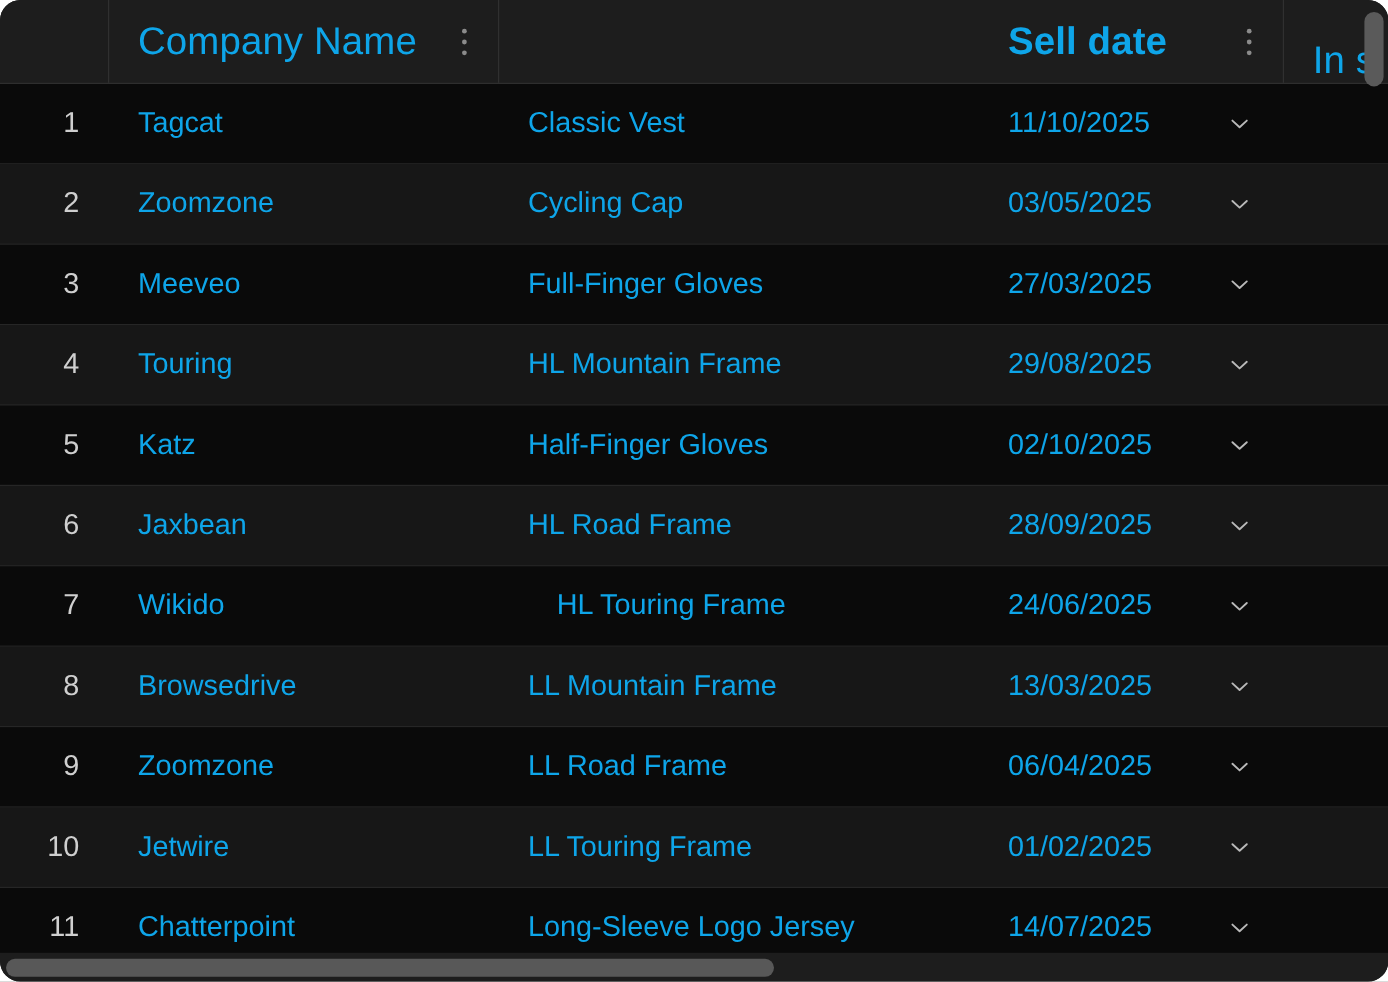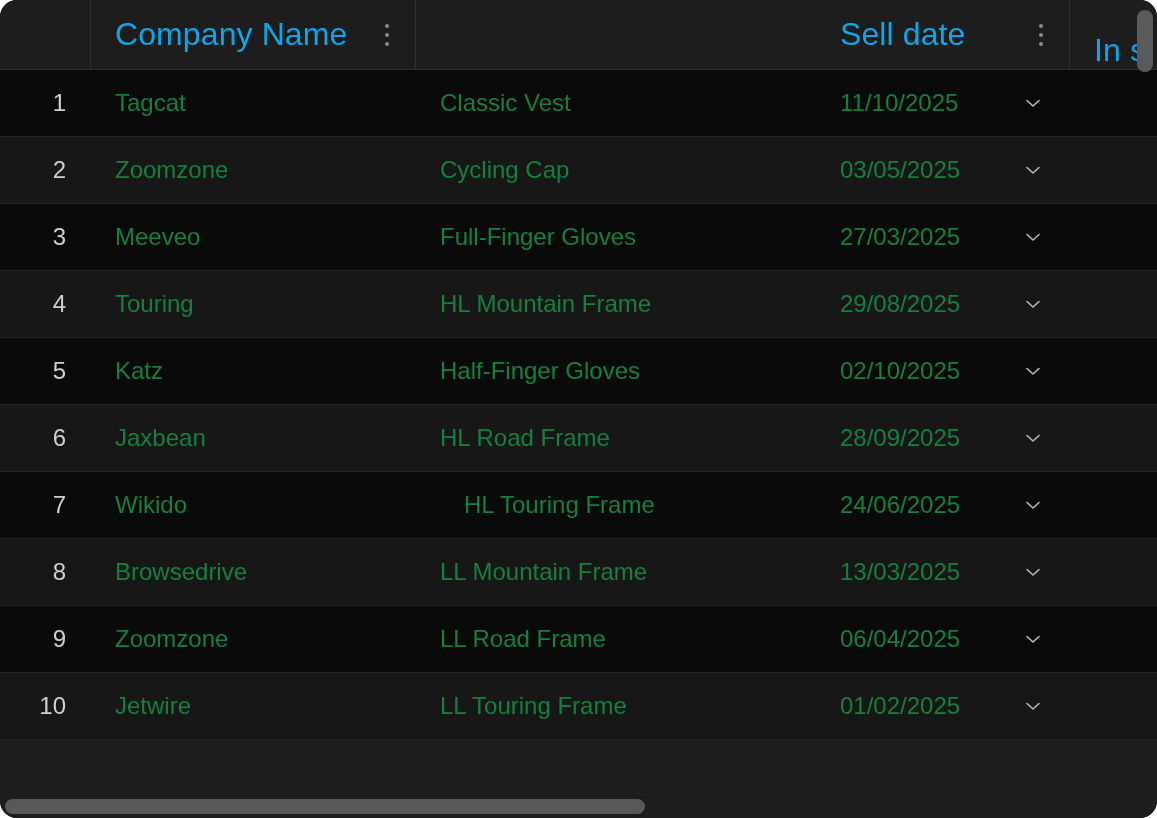--- a/index.html
+++ b/index.html
@@ -94,21 +94,21 @@
   .row.odd  { background: #0a0a0a; }
   .row.even { background: #171717; }
 
   .cell {
     position: absolute;
     top: 0;
     height: 66px;
     display: flex;
     align-items: center;
     box-sizing: border-box;
-    color: #15803d;
+    color: #0ea5e9;
     font-size: 24px;
     white-space: nowrap;
     overflow: hidden;
   }
   .cell-index {
     justify-content: flex-end;
     padding-right: 25px;
     color: #cfcfcf;
   }
   .cell-text { padding-left: 24px; }
@@ -169,21 +169,21 @@
   <div class="grid-header">
       <div class="hcell" style="left: 0px; width: 91px;"></div>
       <div class="hcell" style="left: 91px; width: 325px;">
         <span class="hcell-label">Company Name</span>
         <span class="kebab">
           <i></i>
           <i></i>
           <i></i>
         </span>
       </div>
-      <div class="hcell" style="left: 816px; width: 254px;">
+      <div class="hcell" style="left: 816px; width: 254px; font-weight: bold;">
         <span class="hcell-label">Sell date</span>
         <span class="kebab">
           <i></i>
           <i></i>
           <i></i>
         </span>
       </div>
       <div class="hcell no-divider" style="left: 1070px; width: 87px;">
         <span class="hcell-label">In s</span>
       </div>
@@ -293,20 +293,31 @@
         <div class="cell cell-index" style="left: 0px; width: 91px;">10</div>
         <div class="cell cell-text" style="left: 91px; width: 325px;">Jetwire</div>
         <div class="cell cell-text" style="left: 416px; width: 400px;">LL Touring Frame</div>
         <div class="cell cell-text" style="left: 816px; width: 254px;">01/02/2025</div>
         <span class="chevron">
           <svg width="22" height="22" viewBox="0 0 22 22">
             <path d="M5 8.5 L11 14 L17 8.5" fill="none" stroke="#b9b9b9" stroke-width="1.6" stroke-linecap="round" stroke-linejoin="round"></path>
           </svg>
         </span>
       </div>
+      <div class="row odd">
+        <div class="cell cell-index" style="left: 0px; width: 91px;">11</div>
+        <div class="cell cell-text" style="left: 91px; width: 325px;">Chatterpoint</div>
+        <div class="cell cell-text" style="left: 416px; width: 400px;">Long-Sleeve Logo Jersey</div>
+        <div class="cell cell-text" style="left: 816px; width: 254px;">14/07/2025</div>
+        <span class="chevron">
+          <svg width="22" height="22" viewBox="0 0 22 22">
+            <path d="M5 8.5 L11 14 L17 8.5" fill="none" stroke="#b9b9b9" stroke-width="1.6" stroke-linecap="round" stroke-linejoin="round"></path>
+          </svg>
+        </span>
+      </div>
     </div>
 
   <div class="vscroll-track">
     <div class="vscroll-thumb"></div>
   </div>
 
   <div class="hscroll-track">
     <div class="hscroll-thumb"></div>
   </div>
 

